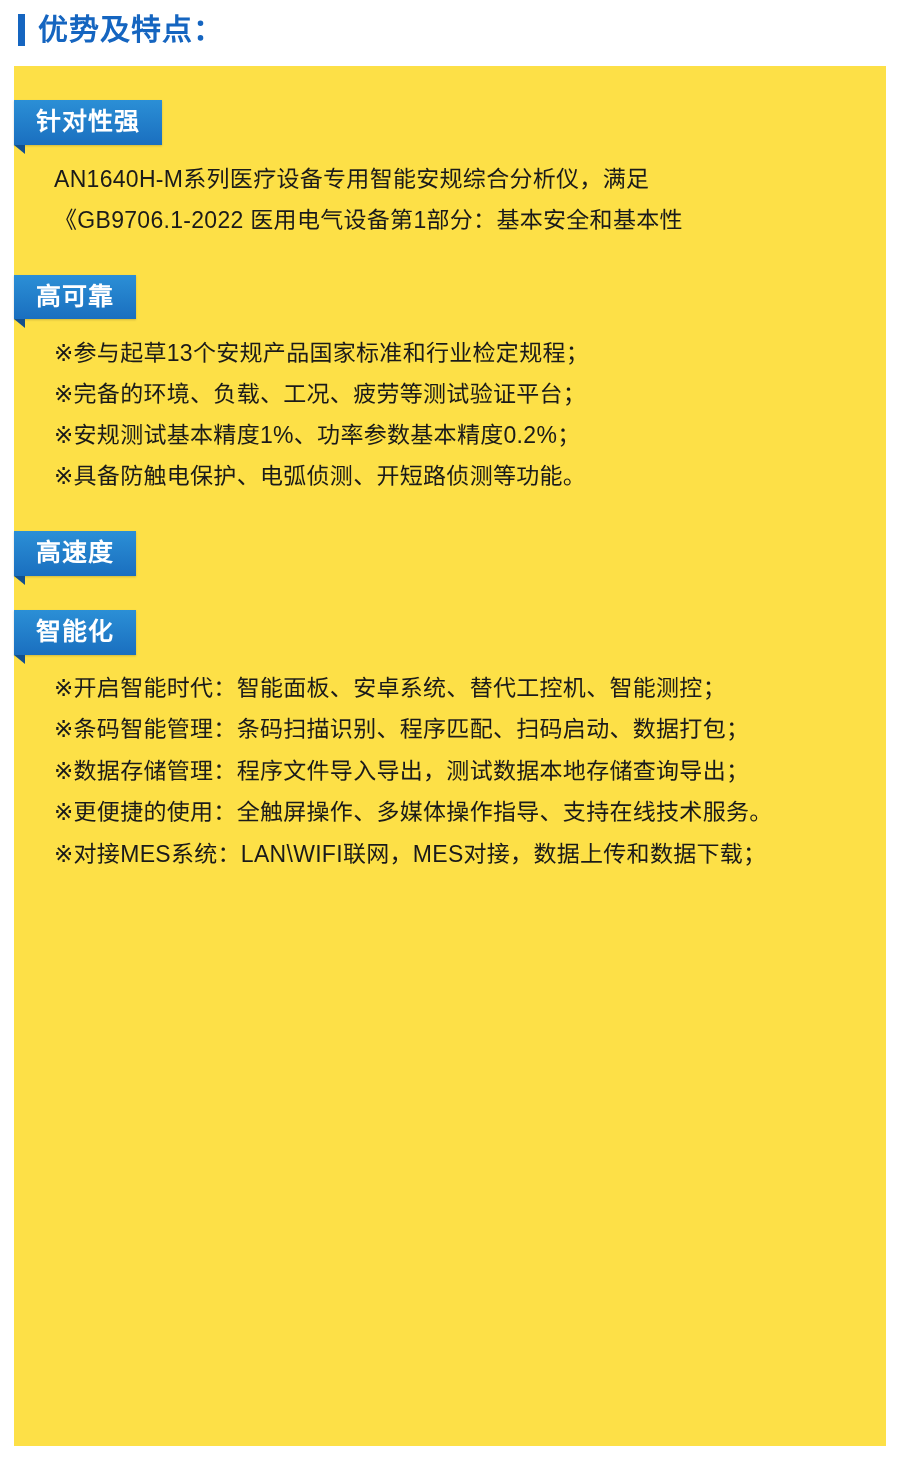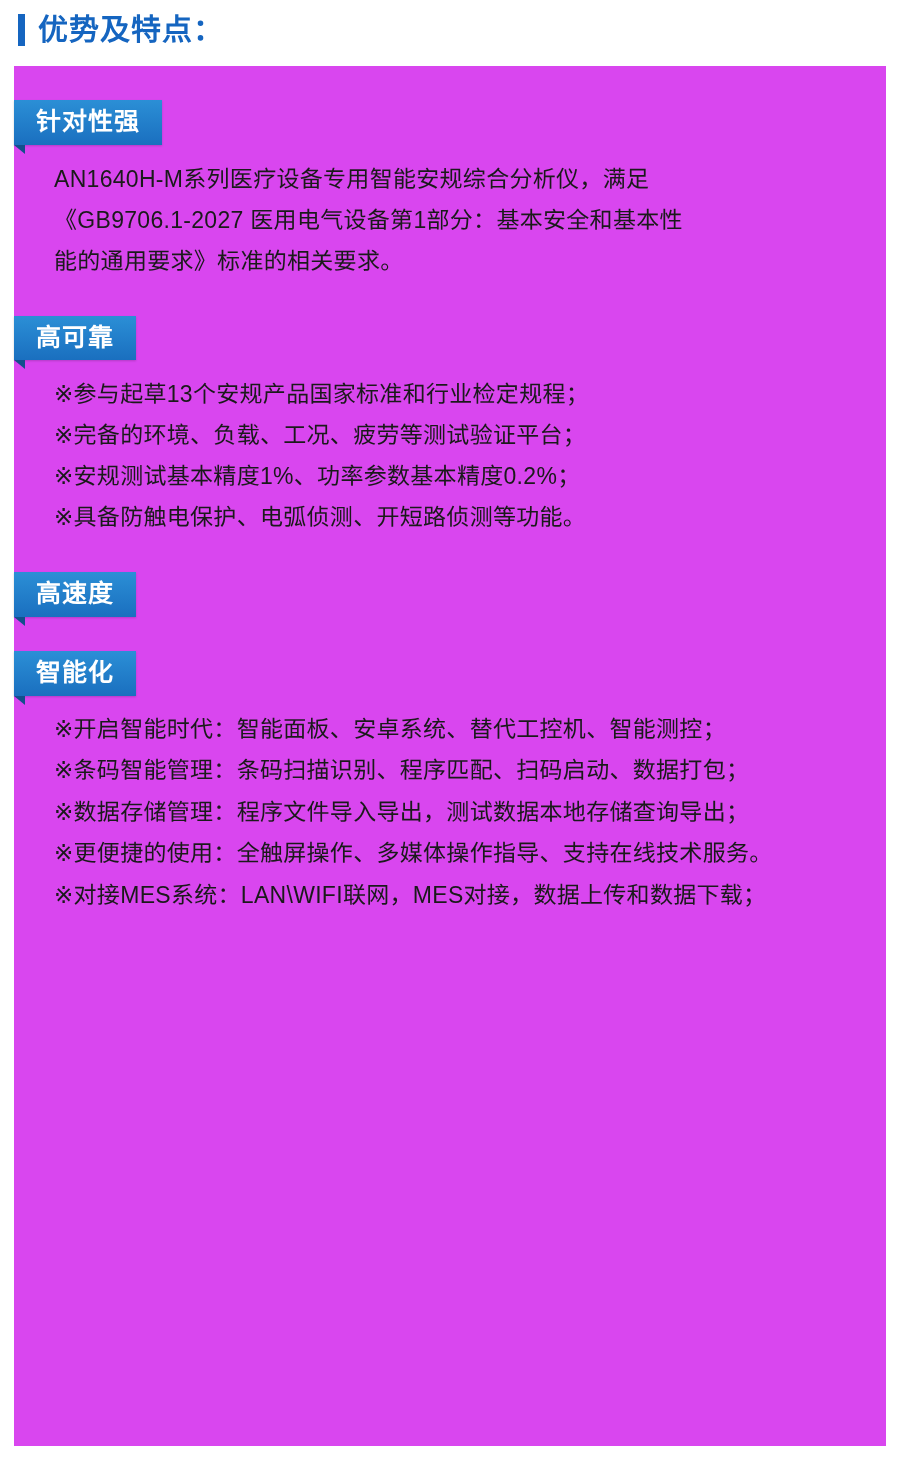--- a/index.html
+++ b/index.html
@@ -42,21 +42,21 @@
     font-weight: bold;
     color: #1565c0;
     letter-spacing: 1px;
     line-height: 1;
   }
 
   
   .panel {
     position: relative;
     margin: 16px 14px 0 14px;
-    background: #d946ef;
+    background: #fde047;
     min-height: 1380px;
     padding: 0 0 30px 0;
     box-sizing: border-box;
   }
 
   
   .section {
     position: relative;
   }
   .tag-wrap {
@@ -129,22 +129,21 @@
   <div class="panel">
 
     <div class="section sec-1">
       <div class="section-spacer-top"></div>
       <div class="tag-wrap">
         <div class="tag">针对性强</div>
         <div class="tag-fold"></div>
       </div>
       <div class="body-text lines">
         <p>AN1640H-M系列医疗设备专用智能安规综合分析仪，满足</p>
-        <p>《GB9706.1-2027 医用电气设备第1部分：基本安全和基本性</p>
-        <p>能的通用要求》标准的相关要求。</p>
+        <p>《GB9706.1-2022 医用电气设备第1部分：基本安全和基本性</p>
       </div>
     </div>
 
     <div class="section sec-2">
       <div class="section-spacer-top"></div>
       <div class="tag-wrap">
         <div class="tag">高可靠</div>
         <div class="tag-fold"></div>
       </div>
       <div class="body-text lines">

